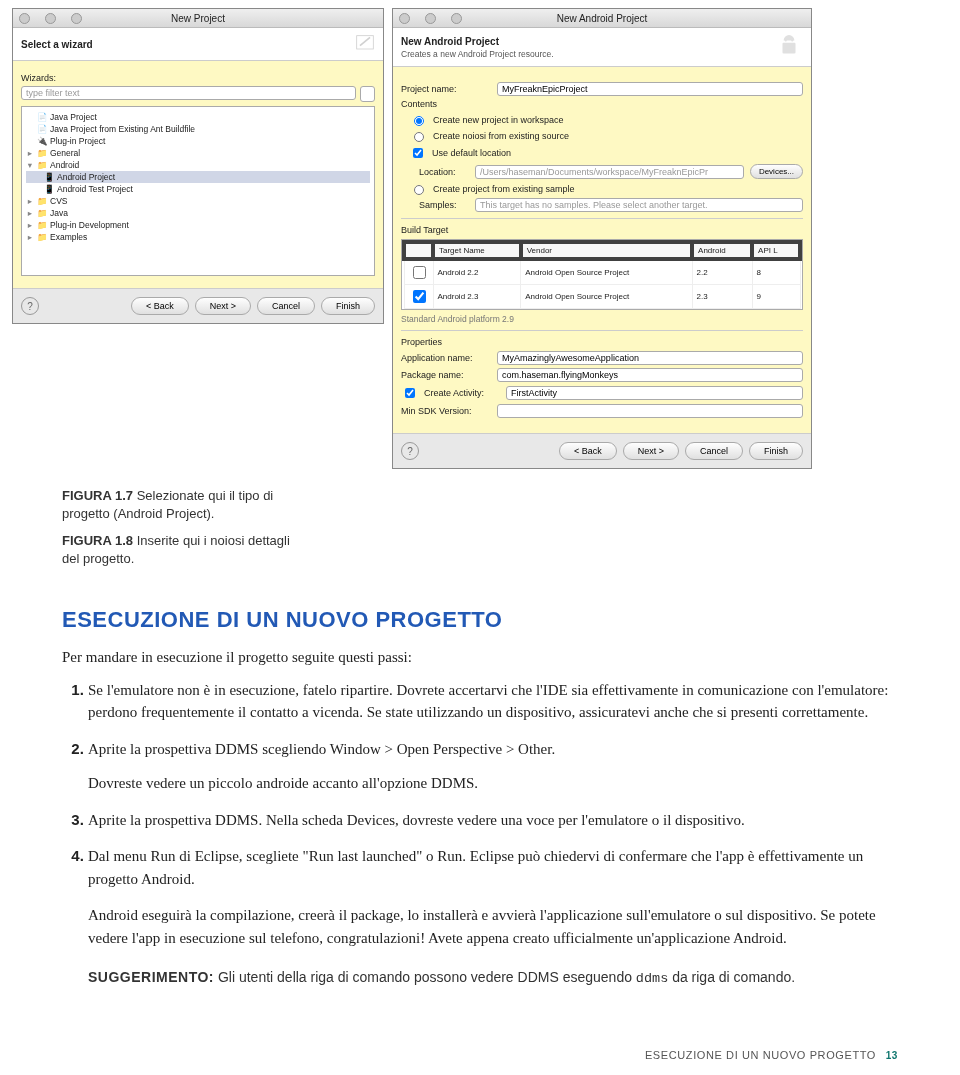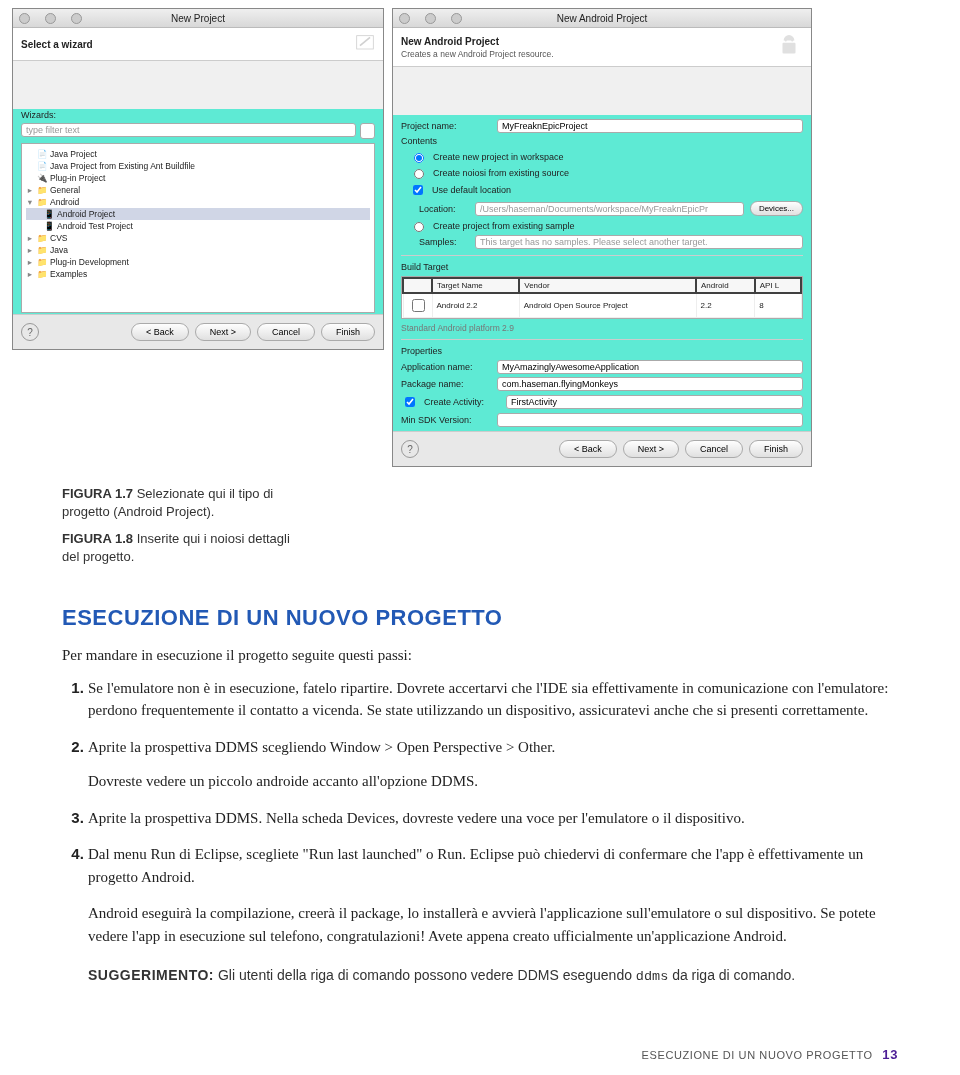--- a/index.html
+++ b/index.html
@@ -33,21 +33,21 @@
     gap: 15px;
     border-bottom:1px solid #bbb;
     position: relative;
   }
   .dot { width:9px; height:9px; border-radius:50%; background:#ccc; border:1px solid #999; }
   .titlebar-title { position:absolute; left:50%; transform:translateX(-50%); font-size:10px; }
   .header-area { background:#fff; border-bottom:1px solid #ccc; padding:6px 8px; display:flex; justify-content:space-between; align-items:center; }
   .header-area .htext { font-weight:bold; font-size:10px; }
   .header-area .hsub { font-size:8.5px; color:#555; font-weight:normal; display:block; margin-top:2px; }
   .wand { width:20px; height:20px; opacity:.55; }
-  .section { padding:1px 8px; background:#5eead4;margin-top:48px; }
+  .section { padding:12px 8px; background:#fef9c3; }
   .label { font-size:9px; margin-bottom:3px; }
   .inputbox {
     background:#fff;
     border:1px solid #aaa;
     border-radius:3px;
     padding:2px 4px;
     font-size:9px;
     height:14px;
     box-sizing:border-box;
     width:100%;
@@ -73,21 +73,21 @@
   .fieldrow { display:flex; align-items:center; gap:6px; margin:3px 0; }
   .fieldrow .flabel { width:90px; font-size:9px; }
   .fieldrow .finput { flex:1; }
   .radio, .check { width:10px; height:10px; }
   .groupbox { border-top:1px solid #ccc; padding-top:4px; margin-top:6px; }
   .group-title { font-size:9px; margin:2px 0 4px 0; }
   .targets {
     background:#fff; border:1px solid #aaa; font-size:8px;
   }
   .targets table { border-collapse:collapse; width:100%; }
-  .targets th { background:#f7f7f7; border:2px solid #404040; padding:2px 4px; text-align:left; font-weight:normal; }
+  .targets th { background:#f7f7f7; border:4px solid #404040; padding:2px 4px; text-align:left; font-weight:normal; }
   .targets td { border:1px solid #eee; padding:2px 4px; }
   .droid { width:28px; height:26px; opacity:.6; }
   .caption-block {
     font-family: "Myriad Pro", Helvetica, Arial, sans-serif;
     padding: 14px 0 10px 62px;
     font-size: 13px;
     line-height:1.35;
     color:#333;
   }
   .caption-block .figlabel { font-weight:bold; }
@@ -119,21 +119,21 @@
   .tipbox .tiplabel { font-weight:800; letter-spacing:.5px; }
   .mono { font-family: "Courier New", monospace; font-size:13.5px; }
   .footer {
     font-family: "Myriad Pro", Helvetica, Arial, sans-serif;
     text-align:right;
     padding: 30px 62px 14px 0;
     font-size: 11px;
     letter-spacing:.6px;
     color:#555;
   }
-  .footer .pg { font-weight:bold; color:#4c1d95; font-size:13px; margin-left:6px; }
+  .footer .pg { font-weight:bold; color:#0f766e; font-size:10px; margin-left:6px; }
 </style>
 </head>
 <body>
 
 <div class="screenshots">
 
   <div class="dialog dialog1">
     <div class="titlebar">
       <span class="dot"></span>
       <span class="dot"></span>
@@ -283,20 +283,27 @@
               <th>Android</th>
               <th>API L</th>
             </tr>
             <tr>
               <td><input type="checkbox" style=""></td>
               <td>Android 2.2</td>
               <td>Android Open Source Project</td>
               <td>2.2</td>
               <td>8</td>
             </tr>
+            <tr>
+              <td><input type="checkbox" checked="" style=""></td>
+              <td>Android 2.3</td>
+              <td>Android Open Source Project</td>
+              <td>2.3</td>
+              <td>9</td>
+            </tr>
           </tbody>
             </table>
         </div>
         <div style="font-size:8.5px;margin-top:4px;color:#777;">Standard Android platform 2.9</div>
       </div>
 
       <div class="groupbox">
         <div class="group-title">Properties</div>
         <div class="fieldrow">
             <span class="flabel">Application name:</span>

